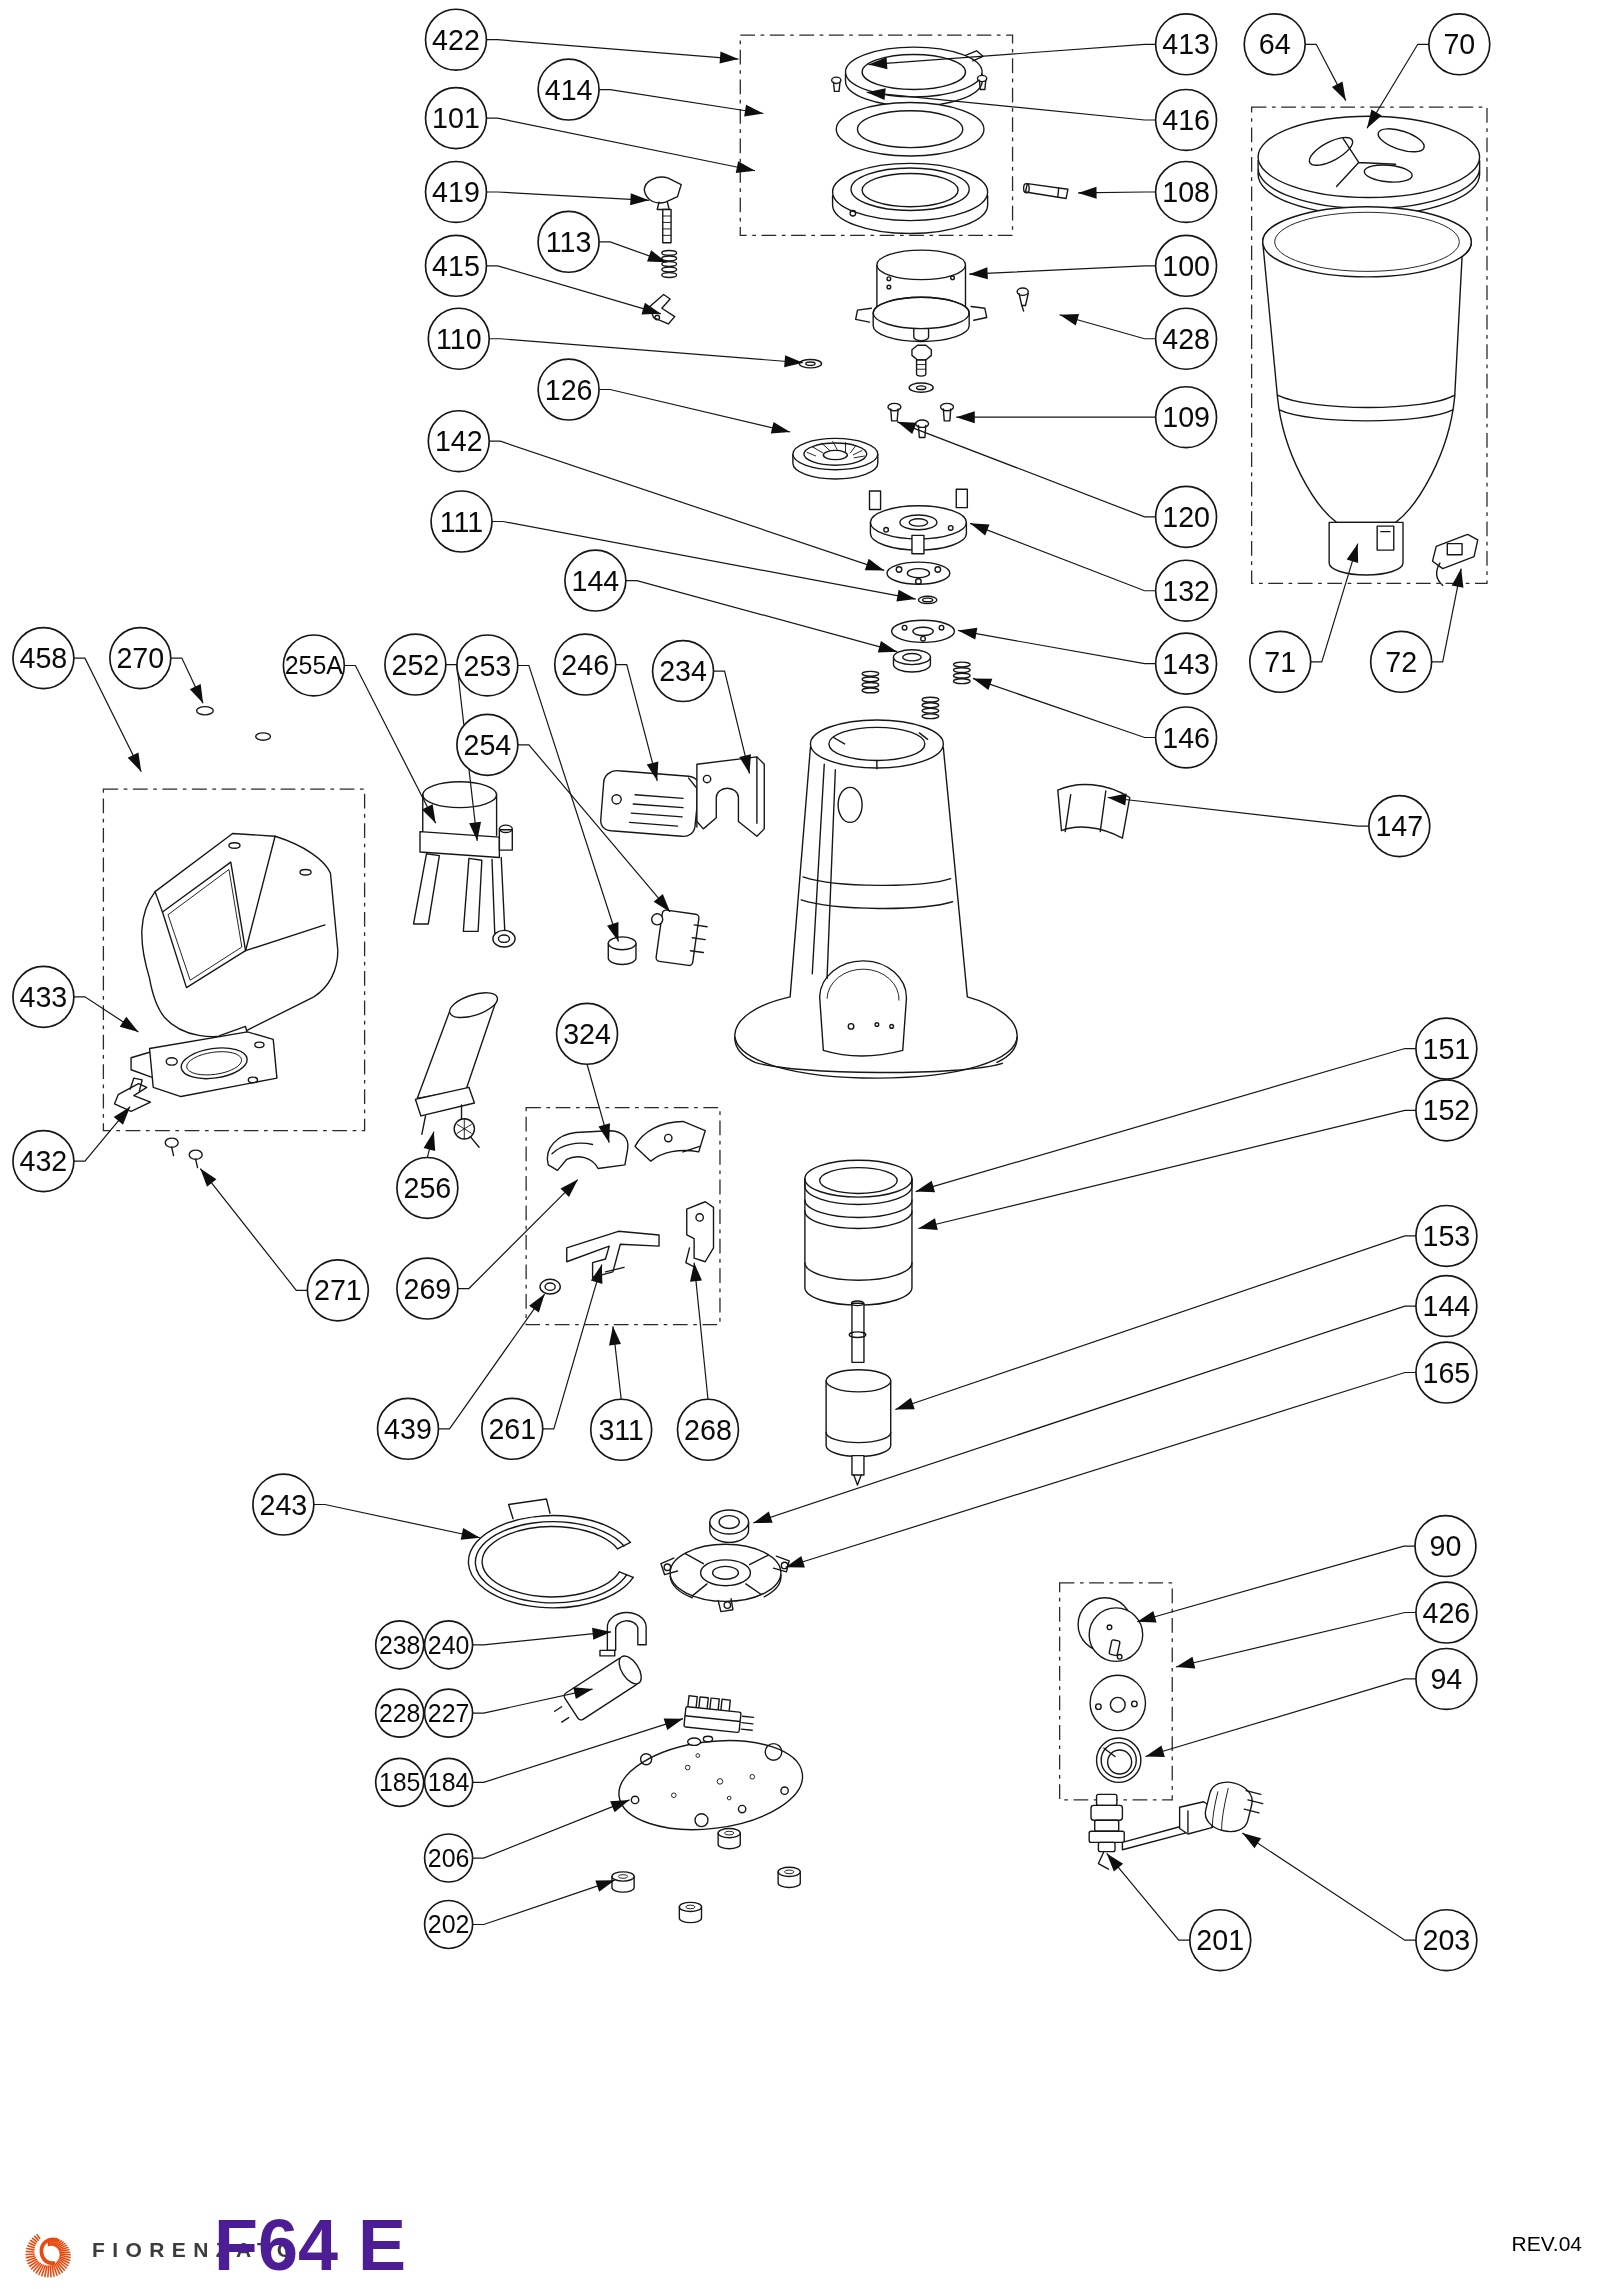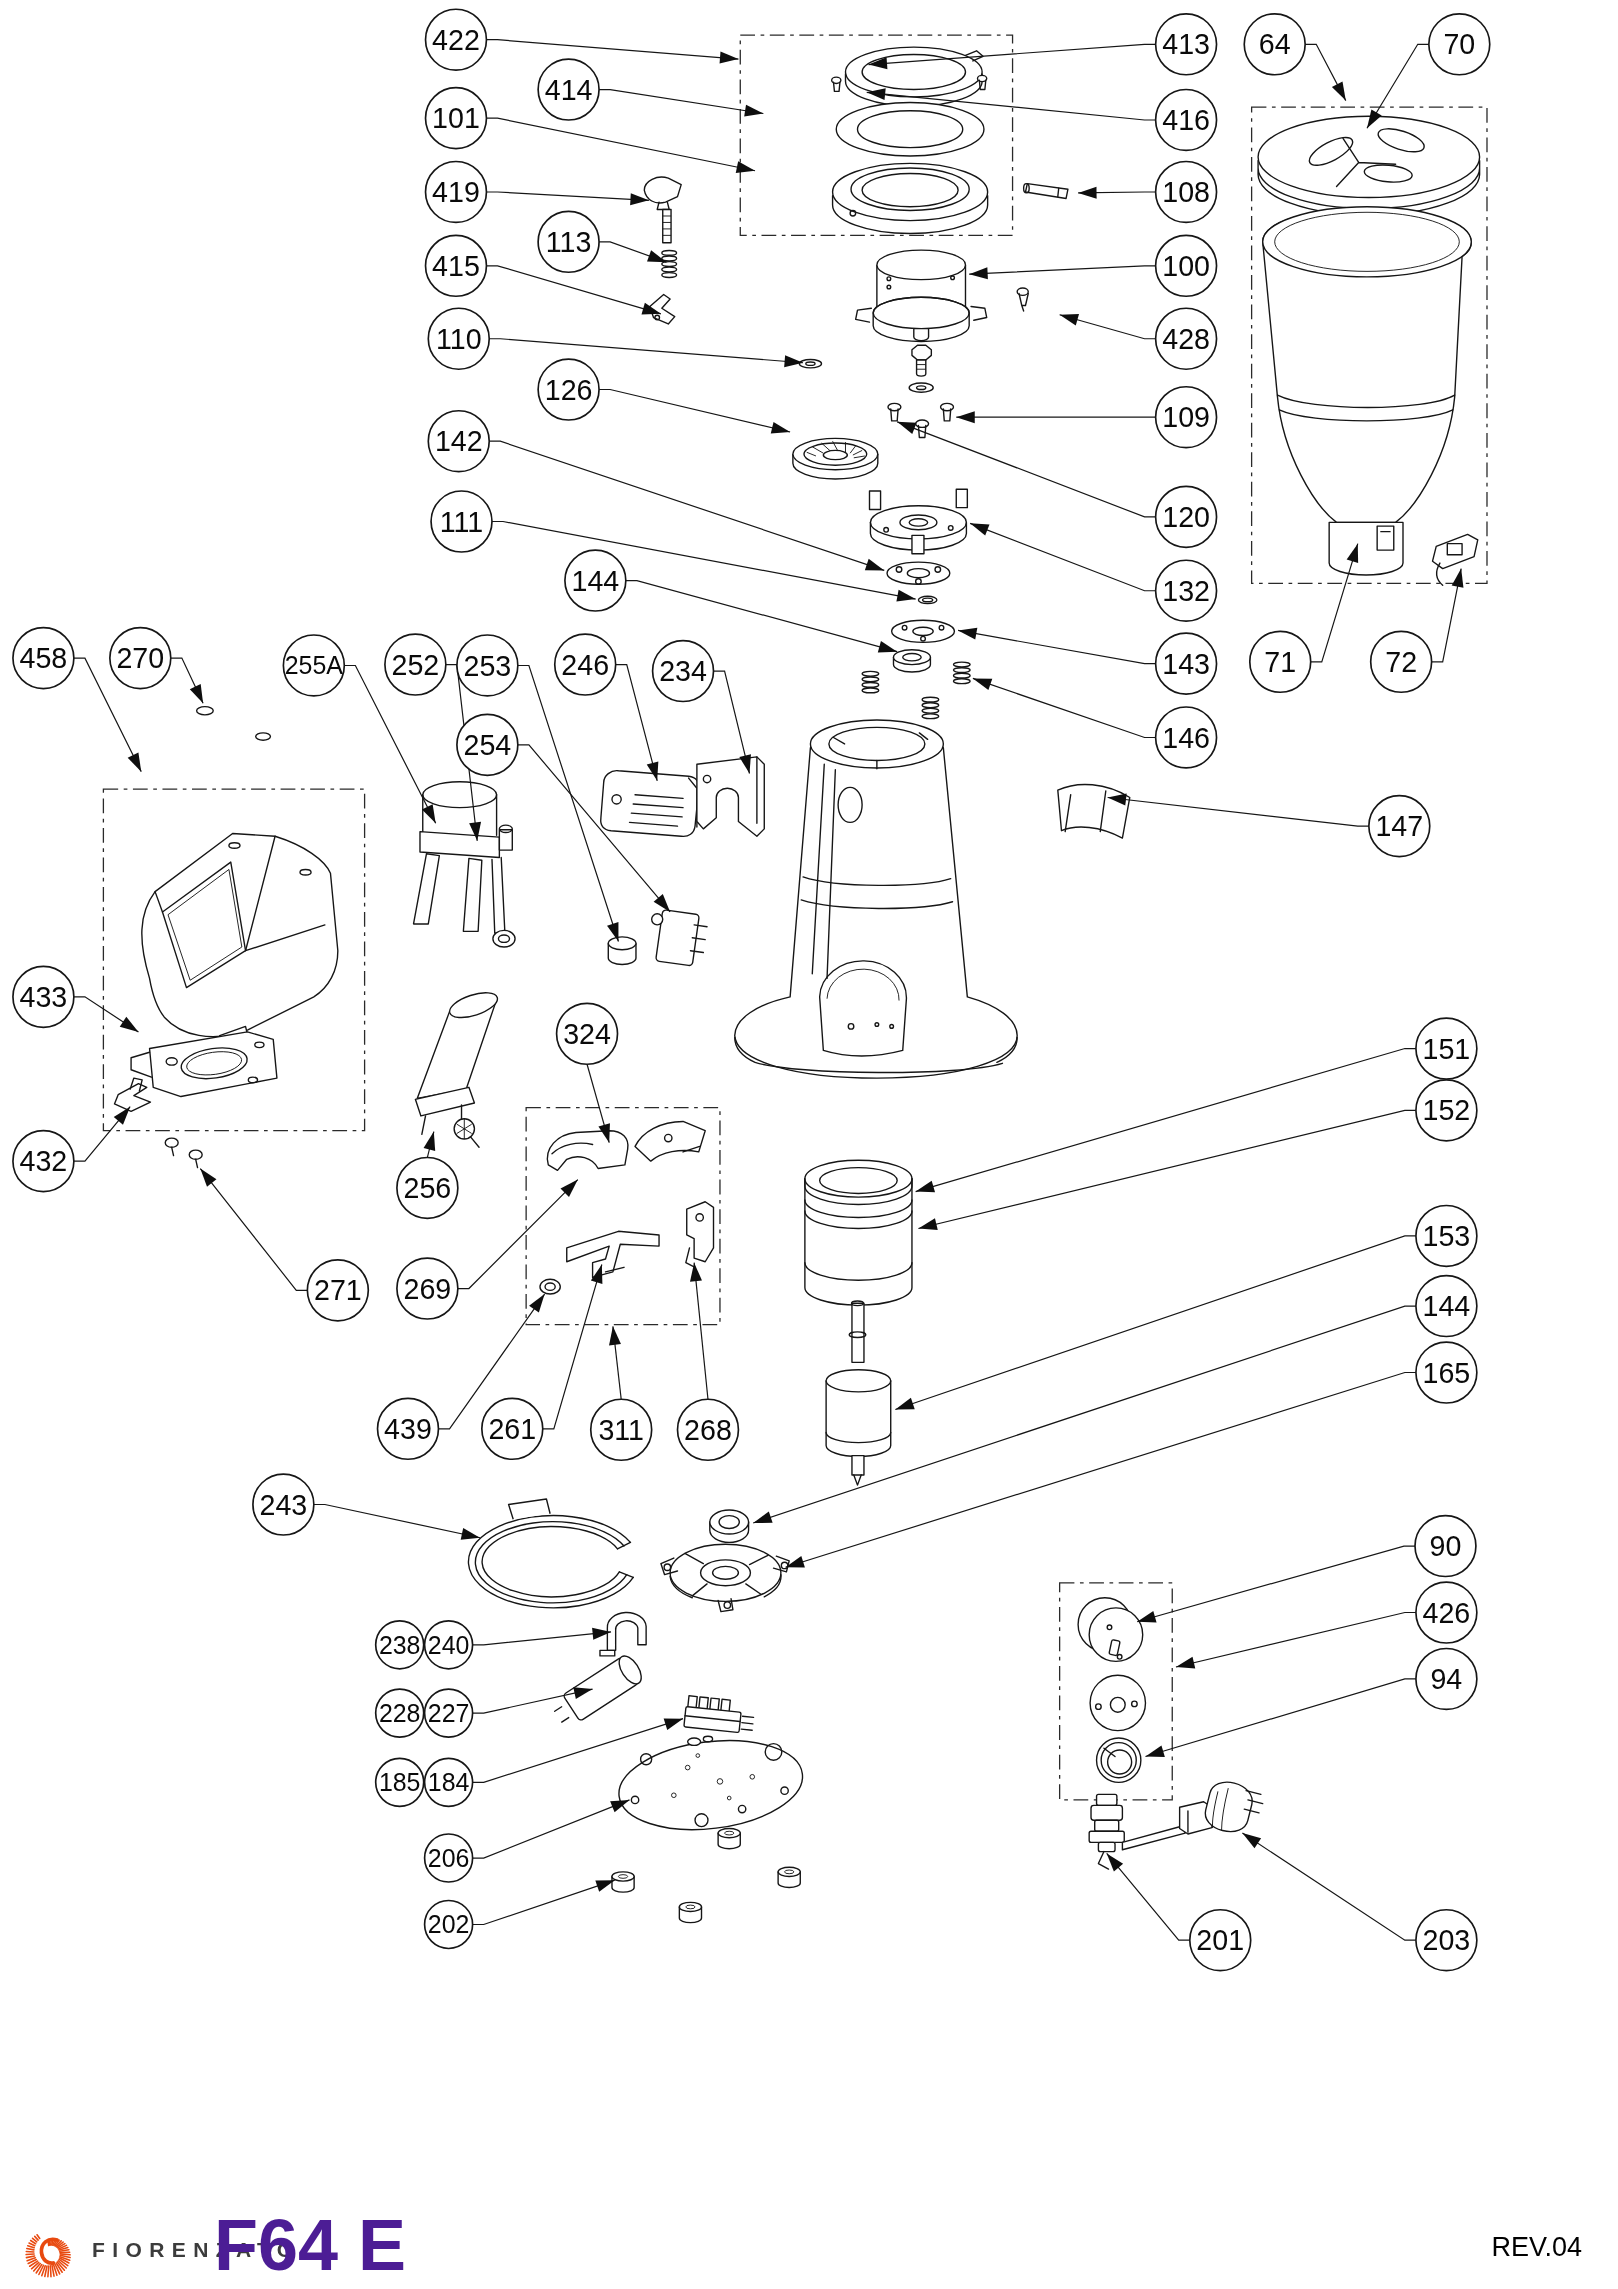--- a/index.html
+++ b/index.html
@@ -13,21 +13,21 @@
   .leader{fill:none;stroke:#161616;stroke-width:1.3;}
   .ahead{fill:#0e0e0e;stroke:none;}
   .callout-circle{fill:#fff;stroke:#161616;stroke-width:1.8;}
   .callout-text{fill:#0a0a0a;}
   .footer{position:absolute;left:0;top:2197px;width:1619px;height:92px;}
   .logo{position:absolute;left:24px;top:16.6px;}
   .brand{position:absolute;left:92px;top:41px;font-size:21px;letter-spacing:7.4px;
          color:#3c3c3c;font-weight:700;}
   .model{position:absolute;left:214px;top:7.4px;font-size:72px;font-weight:900;
          color:#4c1d95;letter-spacing:0px;}
-  .rev{position:absolute;right:37px;top:35px;font-size:27px;color:#000;}
+  .rev{position:absolute;right:37px;top:35px;font-size:21px;color:#000;}
 </style>
 </head>
 <body>
 
 <div class="page">
 <svg id="art" width="1619" height="2290" viewBox="0 0 1754 2481">
 
   <rect class="dash" x="802" y="38" width="295" height="217"></rect>
   <rect class="dash" x="1356" y="116" width="255" height="516"></rect>
   <rect class="dash" x="570" y="1200" width="210" height="235"></rect>

